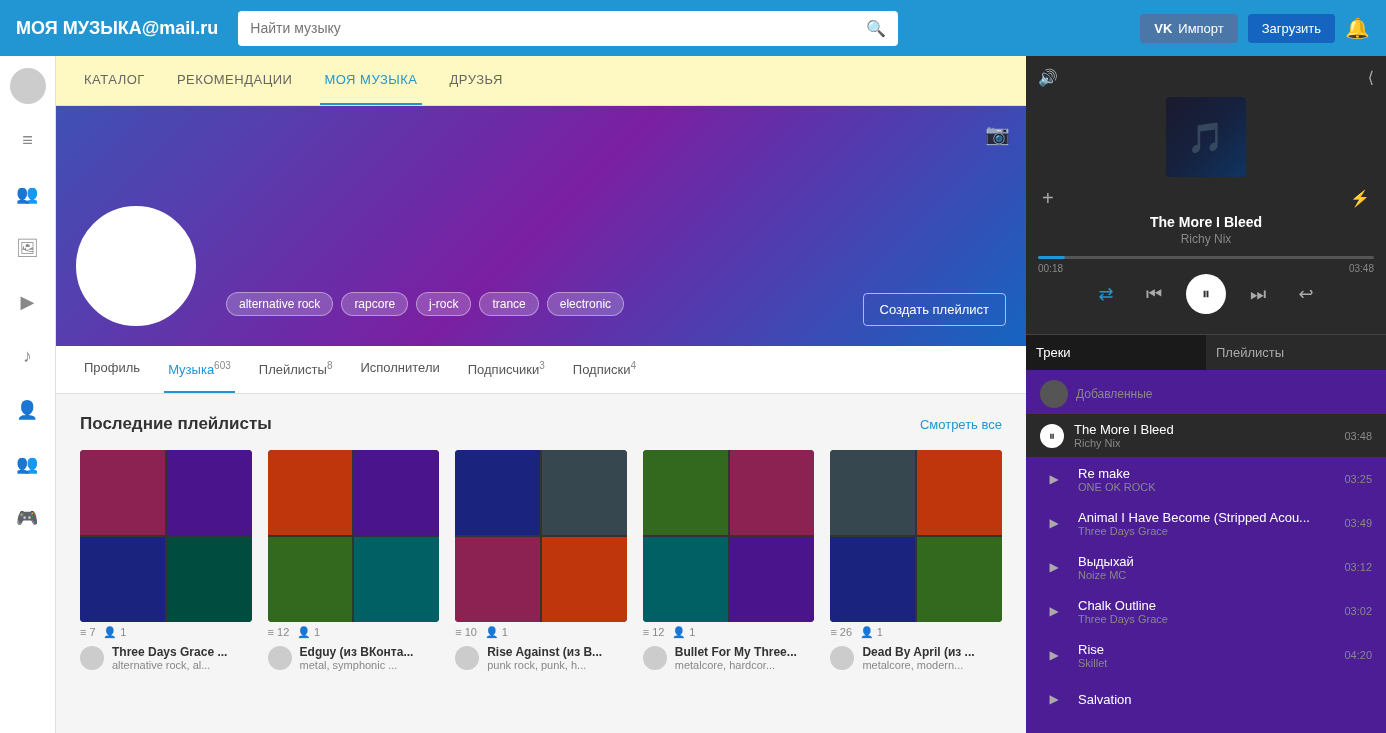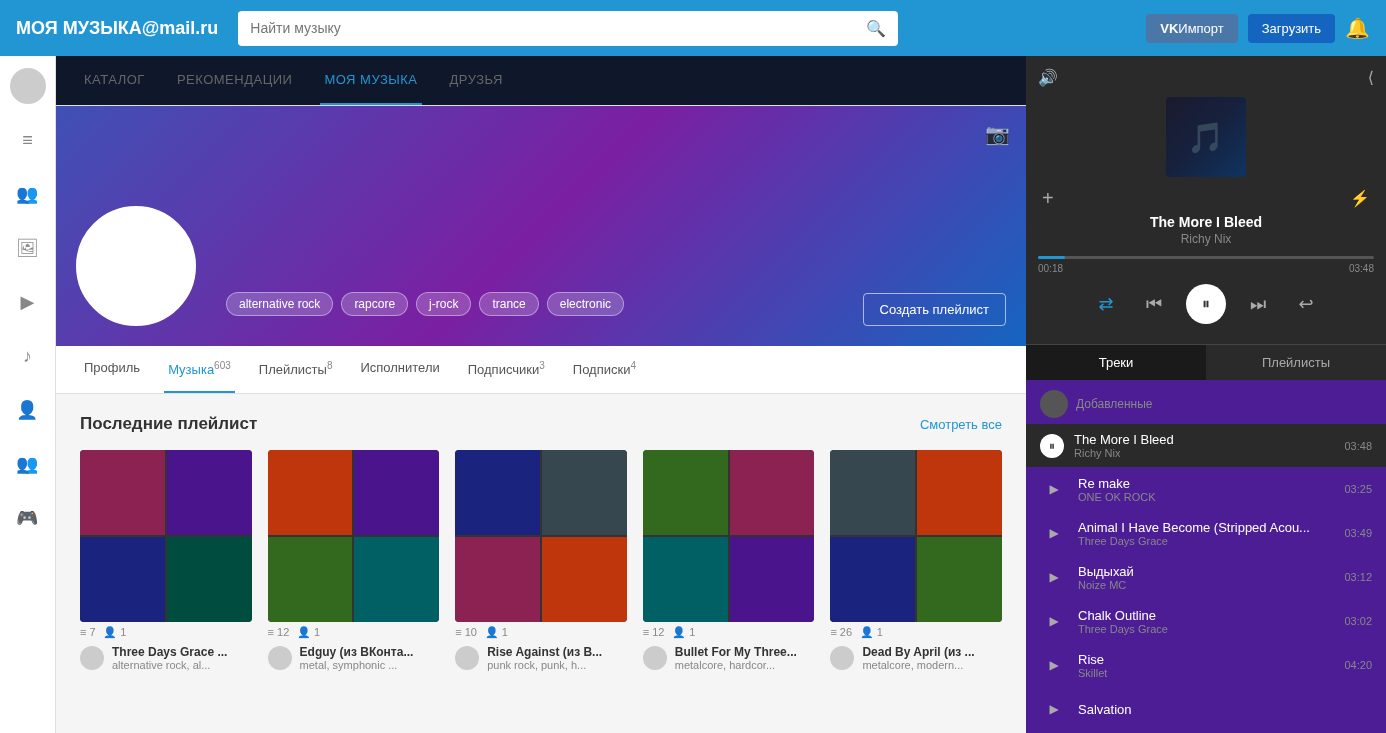--- a/index.html
+++ b/index.html
@@ -54,20 +54,21 @@
     .btn-vk {
       background: #4a76a8;
       color: white;
       border: none;
       border-radius: 4px;
       padding: 7px 14px;
       cursor: pointer;
       font-size: 13px;
       display: flex;
       align-items: center;
+      gap: 6px;
     }
     .btn-upload {
       background: #1565c0;
       color: white;
       border: none;
       border-radius: 4px;
       padding: 7px 14px;
       cursor: pointer;
       font-size: 13px;
     }
@@ -111,21 +112,21 @@
 
     
     .content-area {
       flex: 1;
       overflow-y: auto;
       background: #f5f5f5;
     }
 
     
     .nav-tabs {
-      background: #0f172a;
+      background: #fef9c3;
       display: flex;
       gap: 24px;
       padding: 0 24px;
       border-bottom: 1px solid #e0e0e0;
     }
     .nav-tab {
       padding: 16px 4px;
       font-size: 13px;
       color: #666;
       cursor: pointer;
@@ -391,21 +392,20 @@
     .progress-fill {
       height: 100%;
       background: #2196d3;
       border-radius: 2px;
     }
     .progress-times {
       display: flex;
       justify-content: space-between;
       font-size: 10px;
       color: #888;
-      margin-bottom: 10px;
     }
 
     .player-controls {
       display: flex;
       justify-content: center;
       align-items: center;
       gap: 16px;
       margin-bottom: 8px;
     }
     .ctrl-btn {
@@ -431,21 +431,21 @@
     .ctrl-btn.active { color: #2196d3; }
 
     
     .track-tabs {
       display: flex;
       border-top: 1px solid #444;
     }
     .track-tab {
       flex: 1;
       padding: 10px;
-      text-align: center;
+      text-align: left;
       font-size: 13px;
       color: #aaa;
       cursor: pointer;
       background: none;
       border: none;
     }
     .track-tab.active {
       background: #1a1a1a;
       color: white;
     }
@@ -620,21 +620,21 @@
       <div class="profile-tab">
         <span>Подписчики</span><sup>3</sup>
       </div>
       <div class="profile-tab">
         <span>Подписки</span><sup>4</sup>
       </div>
     </div>
 
     <div class="section">
       <div class="section-header">
-        <span class="section-title">Последние плейлист</span>
+        <span class="section-title">Последние плейлисты</span>
         <a class="see-all-link">Смотреть все</a>
       </div>
       <div class="playlist-grid" id="playlist-grid">
           <div class="playlist-card">
             <div class="playlist-thumb">
               <div class="thumb-img c1"></div>
               <div class="thumb-img c2"></div>
               <div class="thumb-img c3"></div>
               <div class="thumb-img c4"></div>
             </div>

